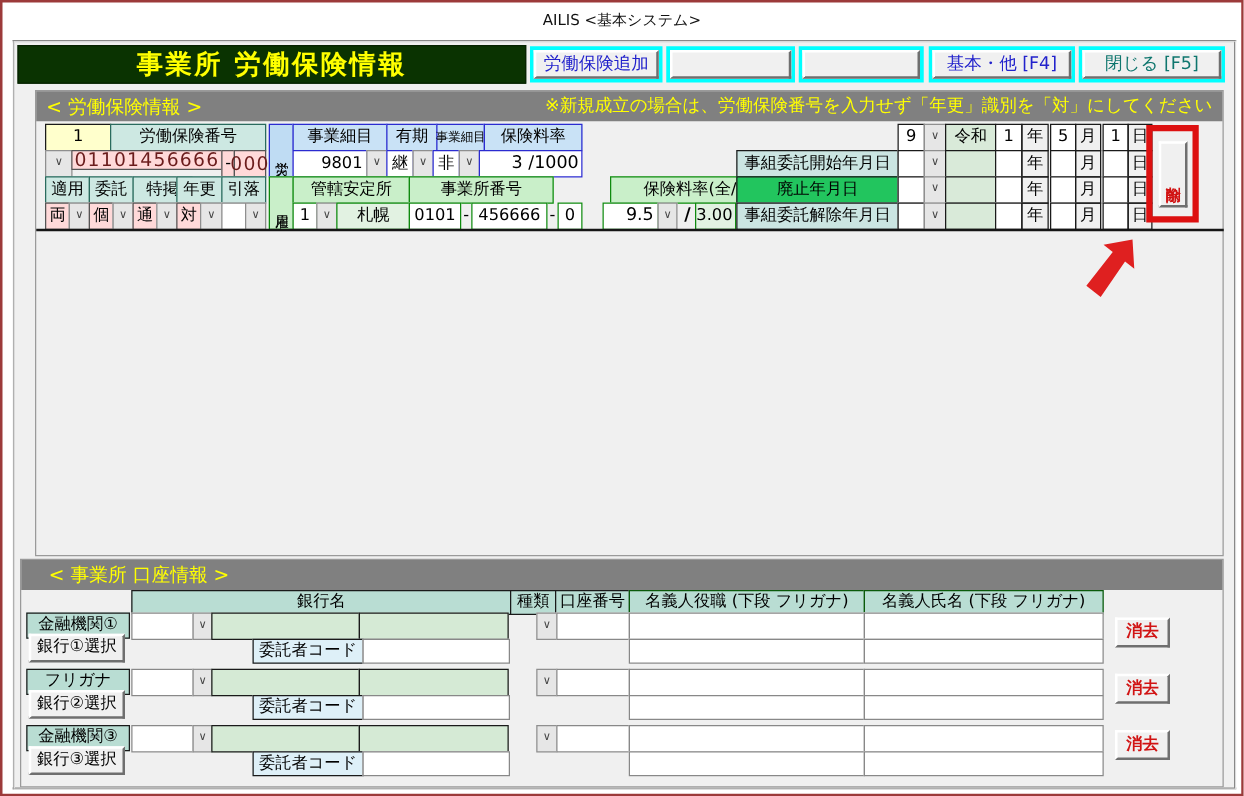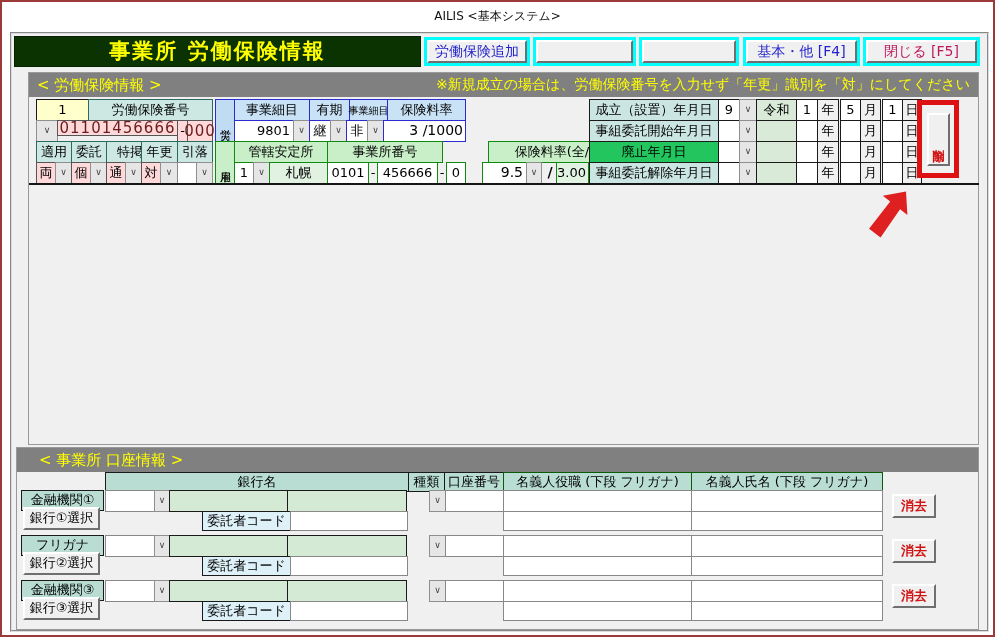--- a/index.html
+++ b/index.html
@@ -45,21 +45,21 @@
   <div class="c" style="left:531px;top:35px;width:103px;height:29px;border:3px solid #00ffff;">
     <div class="c btn3d" style="position:static;width:100%;height:100%;"></div>
   </div>
   <div class="c" style="left:637px;top:35px;width:100px;height:29px;border:3px solid #00ffff;">
     <div class="c btn3d" style="position:static;width:100%;height:100%;"></div>
   </div>
   <div class="c" style="left:741px;top:35px;width:117px;height:29px;border:3px solid #00ffff;">
     <div class="c btn3d" style="position:static;width:100%;height:100%;color:#2222cc;font-size:14px;">基本・他 [F4]</div>
   </div>
   <div class="c" style="left:861px;top:35px;width:117px;height:29px;border:3px solid #00ffff;">
-    <div class="c btn3d" style="position:static;width:100%;height:100%;color:#be185d;font-size:14px;">閉じる [F5]</div>
+    <div class="c btn3d" style="position:static;width:100%;height:100%;color:#0f766e;font-size:14px;">閉じる [F5]</div>
   </div>
 
   <div class="c" style="left:26px;top:70px;width:951px;height:373px;border:1px solid #9a9a9a;background:#f0f0f0;"></div>
 
   <div class="bar" style="left:27px;top:71px;width:949px;height:24px;">
     <span style="font-size:15px;">&lt; 労働保険情報 &gt;</span>
     <span style="font-size:14px;">※新規成立の場合は、労働保険番号を入力せず「年更」識別を「対」にしてください</span>
   </div>
 
   <div class="c" style="left:34px;top:97px;width:53px;height:22px;background:#ffffcc;border:1px solid #1a1a1a;">1</div>
@@ -136,21 +136,20 @@
   <div class="c white bgreen" style="left:375px;top:160px;width:61px;height:22px;">456666</div>
   <div class="c" style="left:435px;top:160px;width:10px;height:22px;">-</div>
   <div class="c white bgreen" style="left:444px;top:160px;width:20px;height:22px;">0</div>
   <div class="c white bgreen" style="left:480px;top:160px;width:45px;height:22px;justify-content:flex-end;padding-right:3px;font-size:14px;">9.5</div>
   <div class="c dd" style="left:524px;top:160px;width:16px;height:22px;">
       <span>∨</span>
     </div>
   <div class="c" style="left:542px;top:160px;width:12px;height:22px;font-weight:bold;font-size:14px;">/</div>
   <div class="c lgreen bgreen" style="left:554px;top:160px;width:33px;height:22px;justify-content:flex-end;padding-right:2px;font-size:13px;">3.00</div>
 
-  <div class="c bdk" style="left:587px;top:97px;width:130px;height:22px;background:#cbe5e2;">成立（設置）年月日</div>
   <div class="c white bdk" style="left:716px;top:97px;width:22px;height:22px;">9</div>
   <div class="c dd" style="left:737px;top:97px;width:18px;height:22px;">
       <span>∨</span>
     </div>
   <div class="c era bdk" style="left:754px;top:97px;width:41px;height:22px;">令和</div>
   <div class="c white bdk" style="left:794px;top:97px;width:22px;height:22px;">1</div>
   <div class="c bdk" style="left:815px;top:97px;width:22px;height:22px;">年</div>
   <div class="c white bdk" style="left:838px;top:97px;width:21px;height:22px;">5</div>
   <div class="c bdk" style="left:858px;top:97px;width:21px;height:22px;">月</div>
   <div class="c white bdk" style="left:880px;top:97px;width:21px;height:22px;">1</div>

